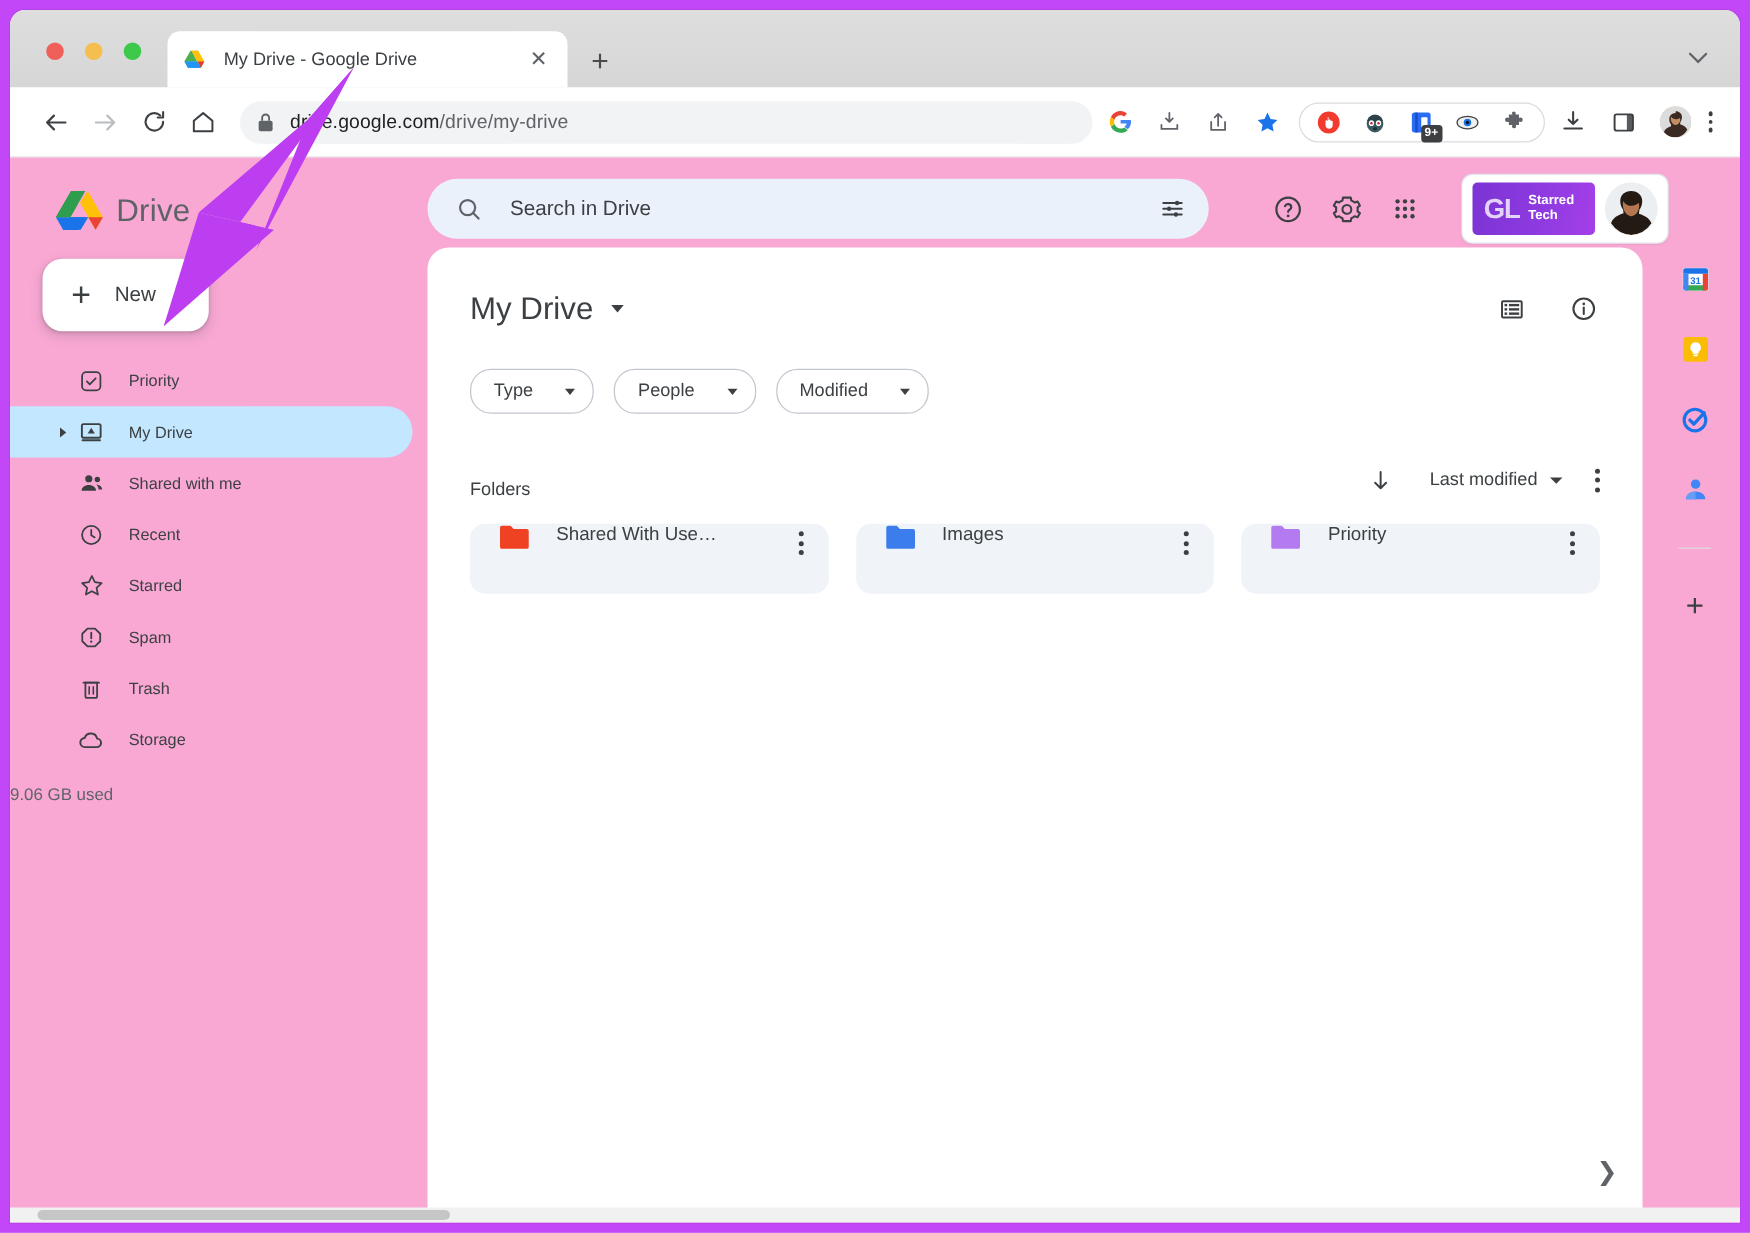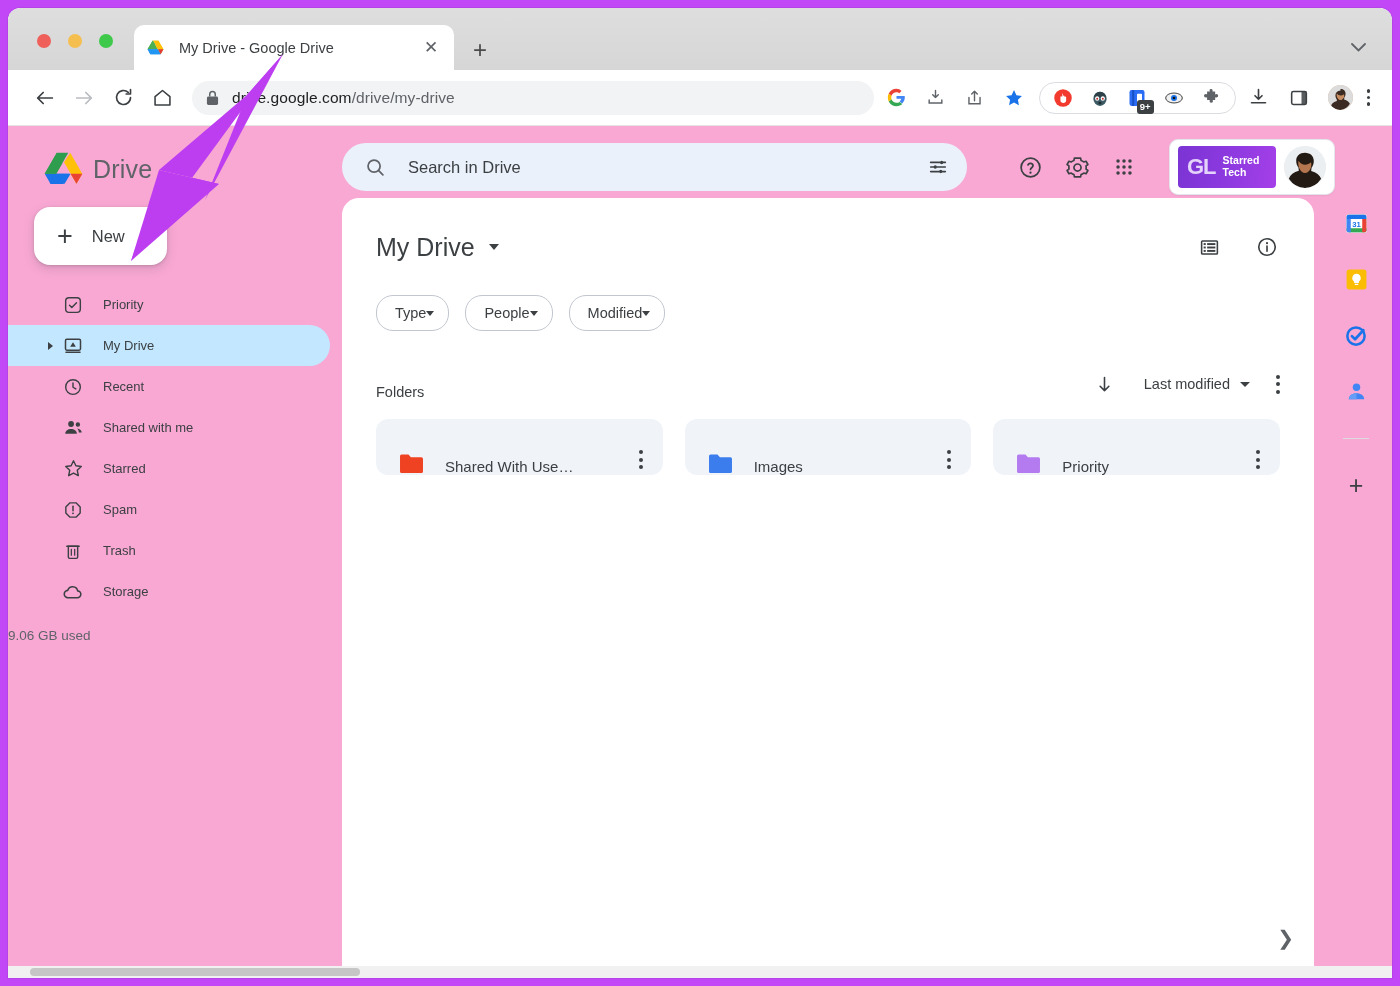--- a/index.html
+++ b/index.html
@@ -247,21 +247,21 @@
     border-right: 5px solid transparent;
   }
   .crumb-right { margin-left: auto; display: flex; align-items: center; gap: 32px; }
   .crumb-ico { width: 26px; height: 26px; display: flex; align-items: center; justify-content: center; color: #3c4043; }
 
   .chips { display: flex; gap: 16px; margin-top: 23px; }
   .chip {
     height: 36px; border: 1px solid #c2c7cf;
     border-radius: 17px;
     display: flex; align-items: center;
-    padding: 0 14px 0 18px; gap: 0;
+    padding: 0 14px 0 18px; gap: 26px;
   }
   .chip-label { font-size: 14.5px; color: #3c4043; }
   .chip-caret {
     width: 0; height: 0;
     border-top: 5px solid #3c4043;
     border-left: 4.5px solid transparent;
     border-right: 4.5px solid transparent;
   }
 
   .sec-row { display: flex; align-items: center; margin-top: 40px; height: 26px; }
@@ -276,21 +276,21 @@
     border-right: 5px solid transparent;
   }
   .kebab-h { display: flex; flex-direction: column; gap: 3.5px; }
   .kebab-h i { width: 4px; height: 4px; background: #3c4043; border-radius: 50%; display: block; }
 
   .folder-grid { display: flex; gap: 22px; margin-top: 22px; }
   .folder-card {
     flex: 1 1 0; height: 56px;
     background: #f0f4f9;
     border-radius: 12px;
-    display: flex; align-items: flex-end;
+    display: flex; align-items: flex-start;
     padding: 0 14px 0 22px;
   }
   .folder-ico { width: 27px; height: 22px; flex: 0 0 auto; margin-right: 20px; }
   .folder-name {
     font-size: 15px; color: #3c4043; font-weight: 500;
     flex: 1 1 auto; white-space: nowrap; overflow: hidden; text-overflow: ellipsis;
   }
   .folder-kebab { display: flex; flex-direction: column; gap: 3.5px; padding: 6px; }
   .folder-kebab i { width: 4px; height: 4px; background: #3c4043; border-radius: 50%; display: block; }
 
@@ -537,38 +537,38 @@
                   <rect x="3" y="4" width="18" height="13" rx="1.6" stroke="currentColor" stroke-width="1.8" fill="none"></rect>
                   <path d="M12 7.4 15.4 13H8.6z" fill="currentColor"></path>
                   <path d="M3.6 19.4h16.8" stroke="currentColor" stroke-width="1.8" stroke-linecap="round"></path>
                 </svg>
             </span>
             <span class="nav-label">My Drive</span>
           </div>
 
           <div class="nav-item">
             <span class="nav-icon">
-              <svg width="20" height="20" viewBox="0 0 24 24">
-                  <circle cx="12" cy="12" r="8.8" stroke="currentColor" stroke-width="1.7" fill="none"></circle>
-                  <path d="M12 7v5.3l3.4 2" stroke="currentColor" stroke-width="1.7" fill="none" stroke-linecap="round" stroke-linejoin="round"></path>
-                </svg>
-            </span>
-            <span class="nav-label">Recent</span>
-          </div>
-
-          <div class="nav-item">
-            <span class="nav-icon">
               <svg width="21" height="21" viewBox="0 0 24 24">
                   <circle cx="9.2" cy="8" r="3.3" fill="currentColor"></circle>
                   <path d="M2.6 19c0-3.3 3-5.3 6.6-5.3s6.6 2 6.6 5.3z" fill="currentColor"></path>
                   <circle cx="17" cy="8.6" r="2.5" fill="currentColor"></circle>
                   <path d="M16 13.2c3 .2 5.4 2 5.4 4.6h-3.3c0-1.9-.8-3.4-2.1-4.6z" fill="currentColor"></path>
                 </svg>
             </span>
             <span class="nav-label">Shared with me</span>
+          </div>
+
+          <div class="nav-item">
+            <span class="nav-icon">
+              <svg width="20" height="20" viewBox="0 0 24 24">
+                  <circle cx="12" cy="12" r="8.8" stroke="currentColor" stroke-width="1.7" fill="none"></circle>
+                  <path d="M12 7v5.3l3.4 2" stroke="currentColor" stroke-width="1.7" fill="none" stroke-linecap="round" stroke-linejoin="round"></path>
+                </svg>
+            </span>
+            <span class="nav-label">Recent</span>
           </div>
 
           <div class="nav-item">
             <span class="nav-icon">
               <svg width="21" height="21" viewBox="0 0 24 24">
                   <path d="m12 3.2 2.7 5.7 6.2.8-4.6 4.3 1.2 6.2L12 17.2l-5.5 3 1.2-6.2L3.1 9.7l6.2-.8z" stroke="currentColor" stroke-width="1.6" fill="none" stroke-linejoin="round"></path>
                 </svg>
             </span>
             <span class="nav-label">Starred</span>
           </div>

